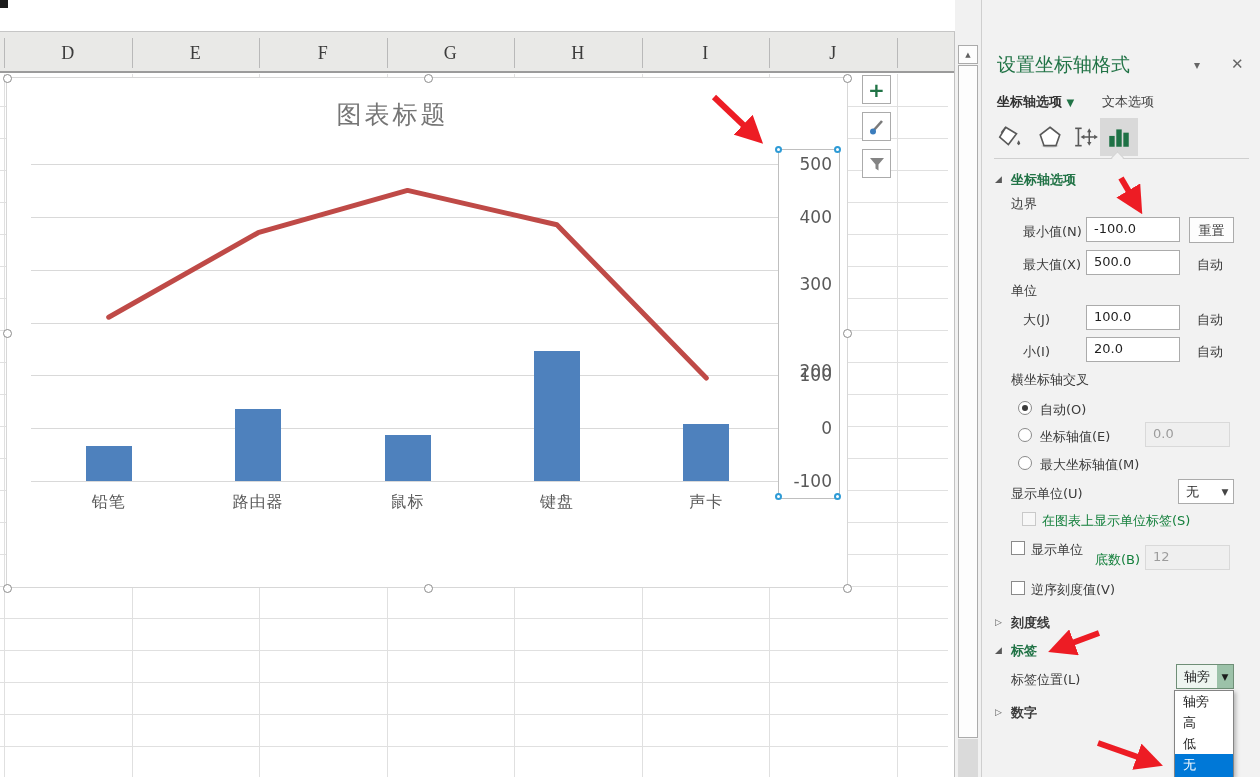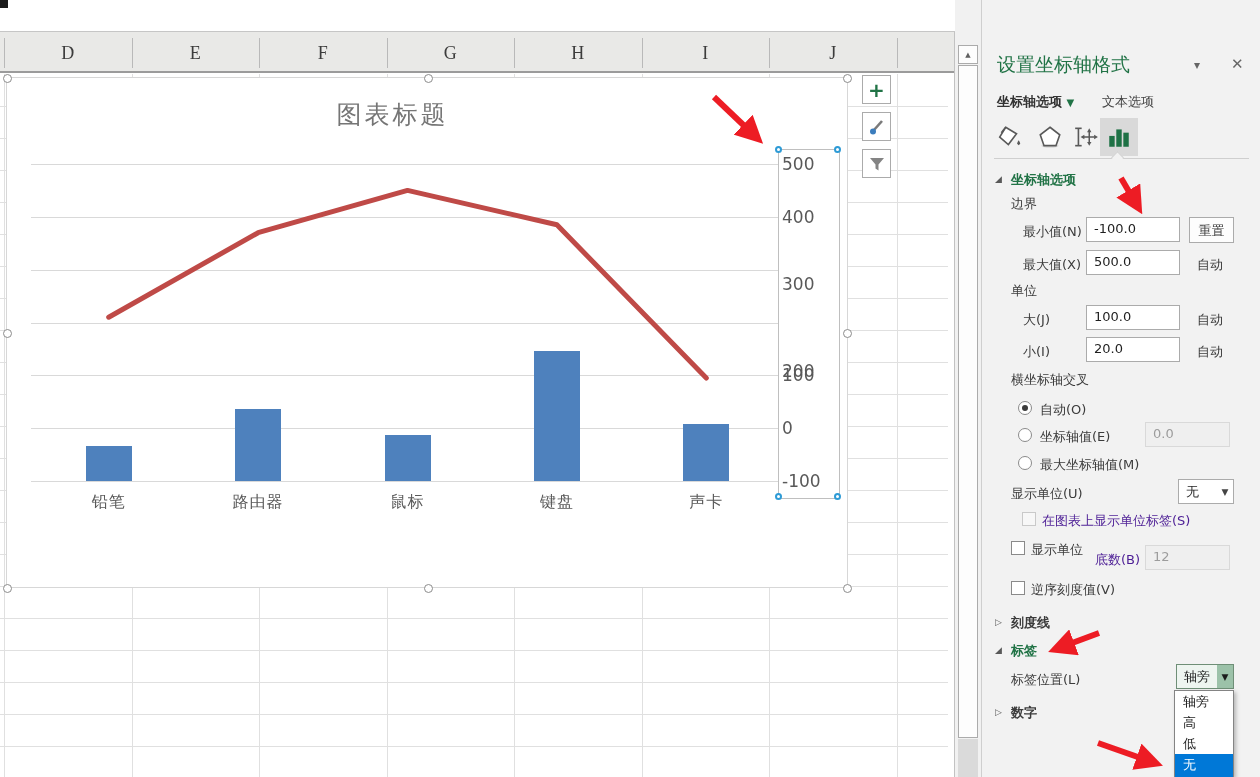--- a/index.html
+++ b/index.html
@@ -27,21 +27,21 @@
   #line-svg{position:absolute;left:0;top:0;}
   .cat-label{position:absolute;top:414px;width:130px;text-align:center;font-size:16px;color:#595959;letter-spacing:1px;}
   #legend{position:absolute;left:0;top:463px;width:771px;display:flex;justify-content:center;align-items:center;gap:26px;}
   .legend-item{display:flex;align-items:center;gap:6px;font-size:16px;color:#595959;}
   .swatch-bar{width:38px;height:13px;}
   .swatch-line{width:40px;height:5px;border-radius:2px;}
   .handle{position:absolute;width:9px;height:9px;border-radius:50%;background:#fff;border:1px solid #8c8c8c;z-index:5;}
 
   
   #axis-box{position:absolute;left:771px;top:71px;width:62px;height:350px;background:#fff;border:1px solid #bfbfbf;z-index:6;}
-  .tick-label{position:absolute;right:7px;width:50px;text-align:left;font-size:17px;color:#595959;}
+  .tick-label{position:absolute;right:7px;width:50px;text-align:right;font-size:17px;color:#595959;}
   .bhandle{position:absolute;width:7px;height:7px;border-radius:50%;background:#fff;border:2px solid #2e9bd6;z-index:7;}
 
   
   .chart-btn{position:absolute;left:862px;width:29px;height:29px;background:#fff;border:1px solid #ababab;z-index:4;
              display:flex;align-items:center;justify-content:center;}
 
   
   #vscroll{position:absolute;left:955px;top:0;width:26px;height:777px;background:#f1f1f1;}
   #scroll-up{position:absolute;left:3px;top:45px;width:20px;height:19px;background:#fdfdfd;border:1px solid #ababab;
              display:flex;align-items:center;justify-content:center;font-size:7px;color:#606060;}
@@ -70,21 +70,21 @@
            font-size:13px;color:#1f1f1f;padding:3px 0 0 7px;}
   .p-input-dis{position:absolute;width:85px;height:25px;background:#efefef;border:1px solid #d9d9d9;
            font-size:13px;color:#9c9c9c;padding:3px 0 0 7px;}
   #reset-btn{position:absolute;left:207px;top:217px;width:45px;height:26px;background:#fdfdfd;border:1px solid #ababab;
              text-align:center;padding-top:4px;}
   .auto-txt{position:absolute;left:215px;color:#3b3b3b;}
   .radio{position:absolute;left:36px;width:14px;height:14px;border-radius:50%;border:1px solid #8a8a8a;background:#fff;}
   .radio .dot{position:absolute;left:3px;top:3px;width:6px;height:6px;border-radius:50%;background:#3b3b3b;}
   .checkbox{position:absolute;width:14px;height:14px;border:1px solid #8a8a8a;background:#fff;}
   .checkbox.dis{border-color:#c9c9c9;background:#f7f7f7;}
-  .dis-txt{color:#4c1d95;}
+  .dis-txt{color:#15803d;}
   .combo{position:absolute;height:25px;background:#fff;border:1px solid #ababab;display:flex;}
   .combo .txt{flex:1;padding:3px 0 0 7px;font-size:13px;color:#1f1f1f;}
   .combo .arr{width:16px;display:flex;align-items:center;justify-content:center;font-size:9px;color:#444;}
   #combo-labelpos{border:1px solid #6f8f77;}
   #combo-labelpos .txt{background:#eef5f0;}
   #combo-labelpos .arr{background:#9cc2a9;color:#1b1b1b;}
   #dd-list{position:absolute;left:192px;top:690px;width:60px;height:87px;background:#fff;border:1px solid #848484;
            box-shadow:2px 2px 4px rgba(0,0,0,.25);z-index:9;}
   .dd-item{height:21px;padding:2px 0 0 8px;font-size:13px;color:#1f1f1f;}
   .dd-item.sel{background:#0078d7;color:#fff;height:24px;}

